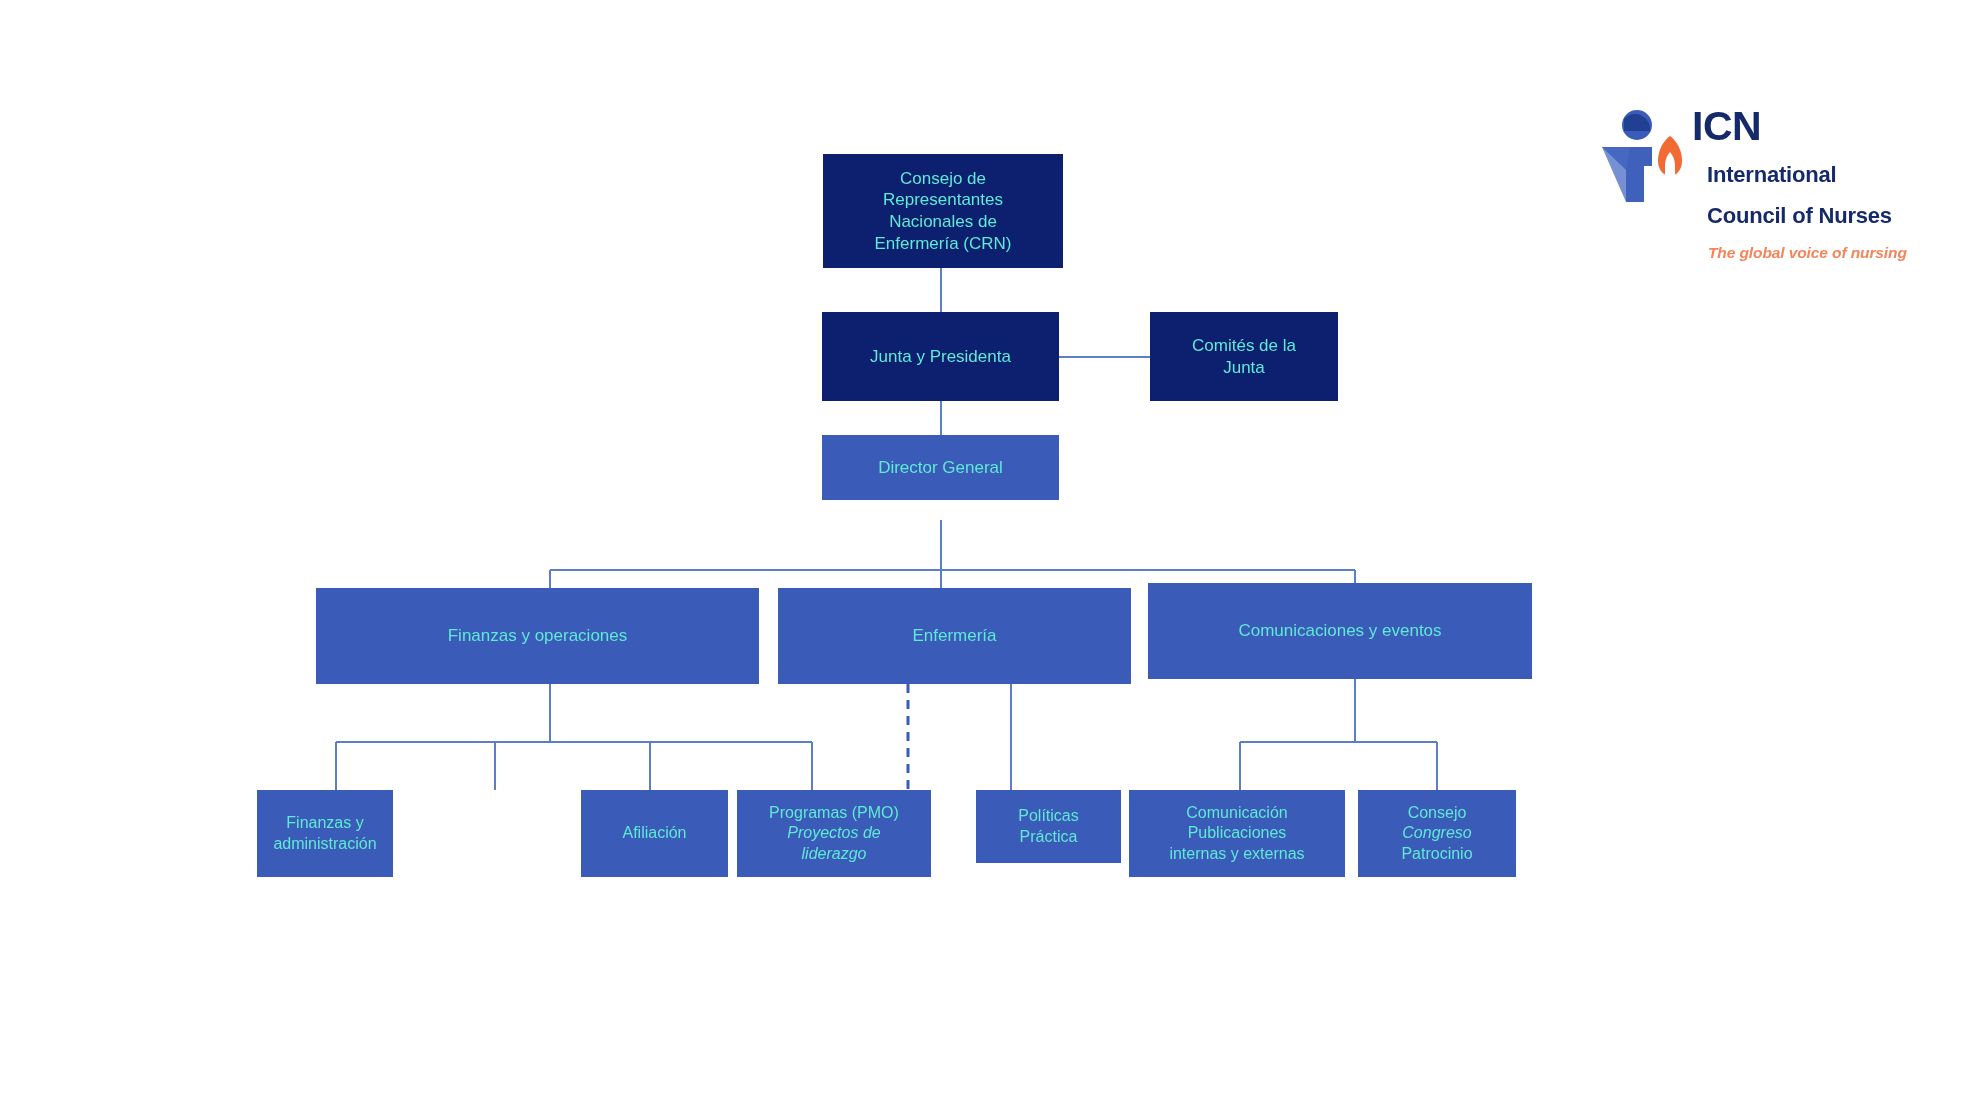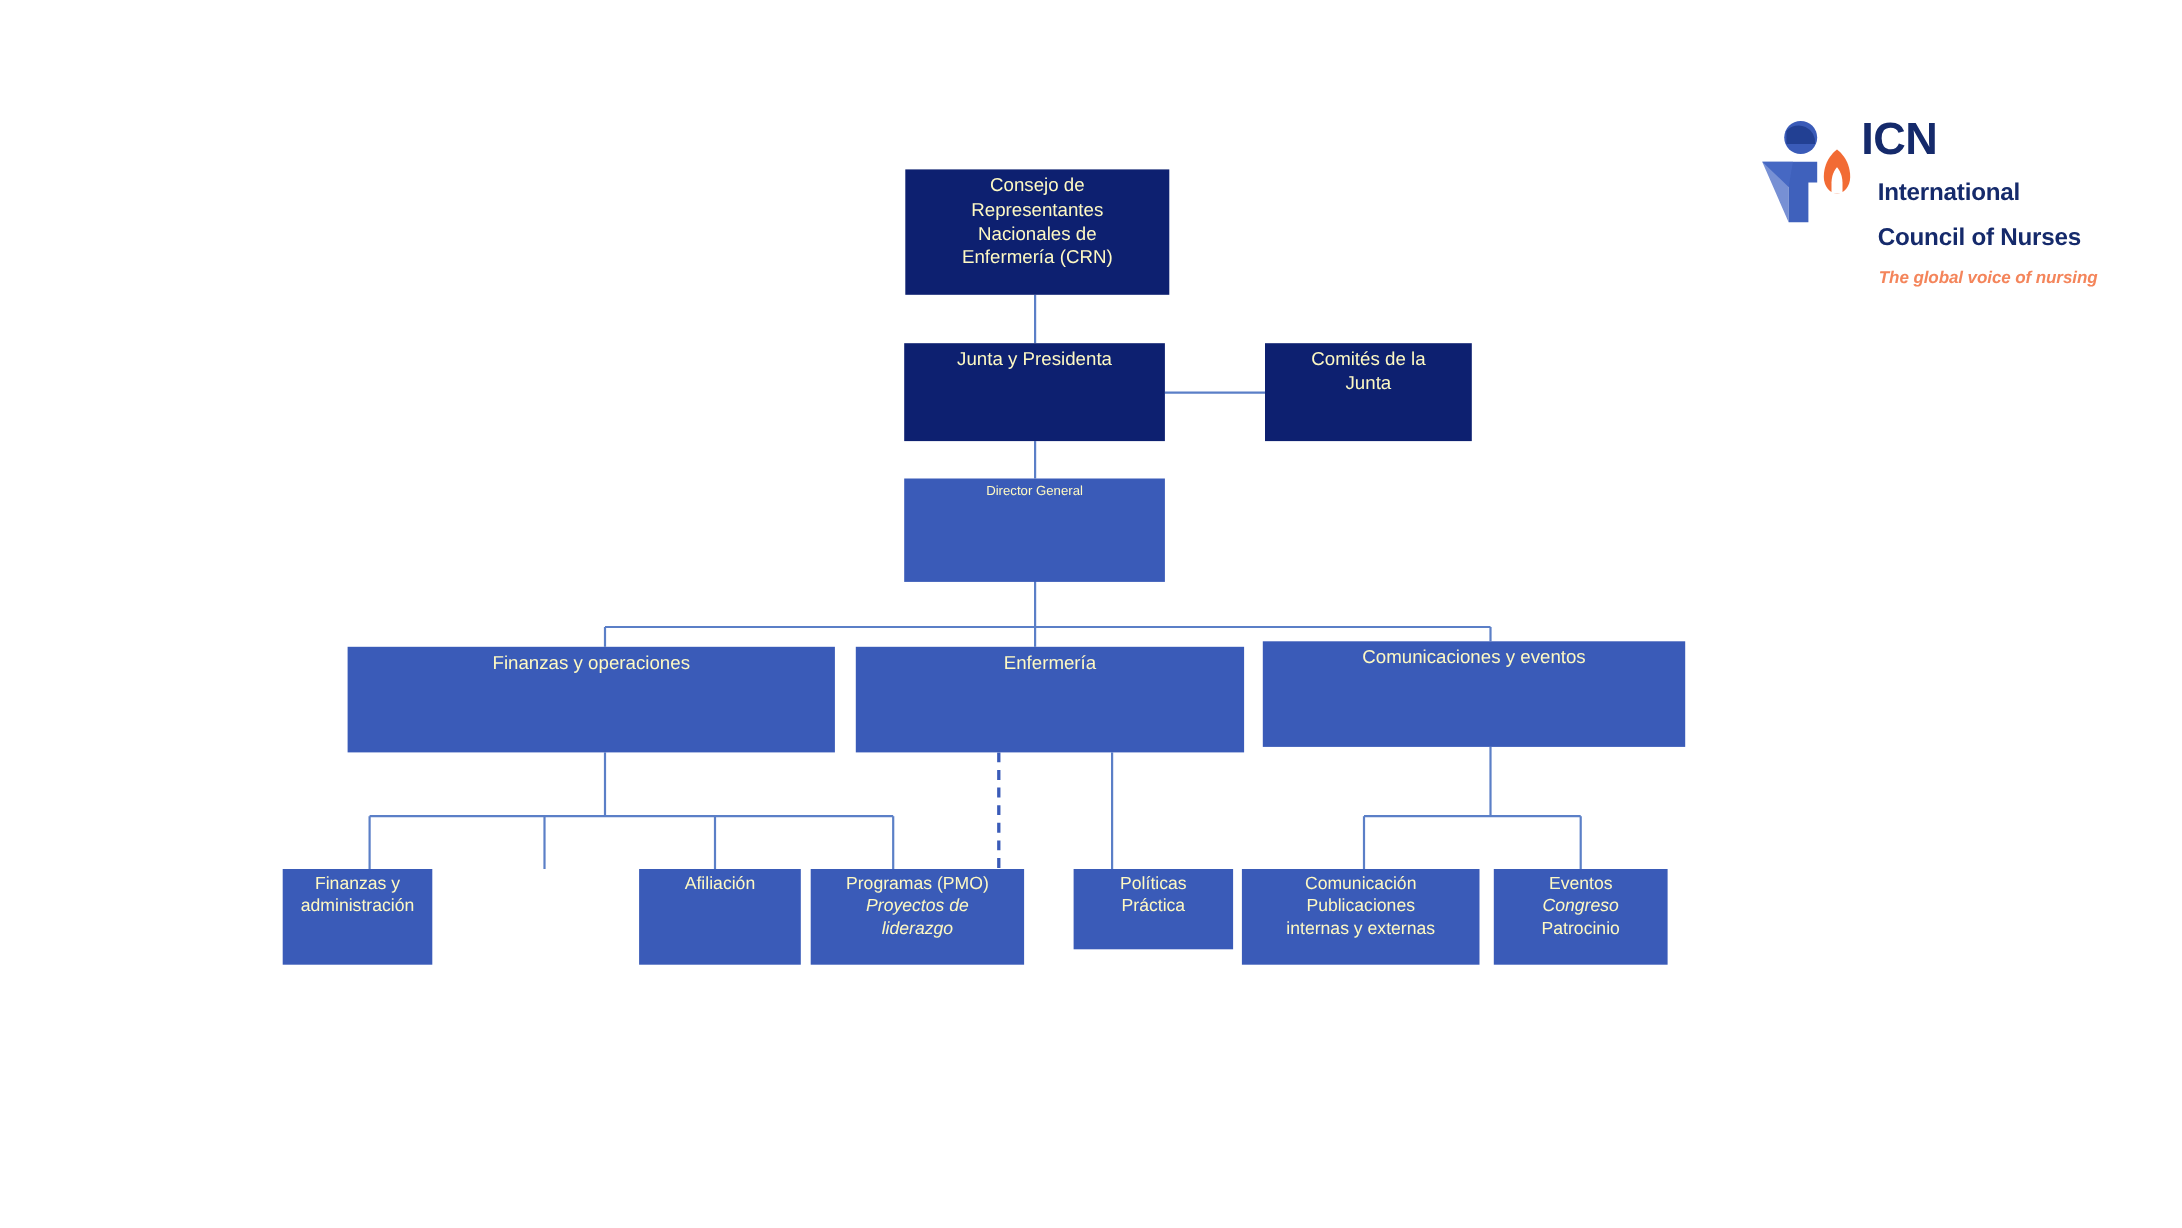--- a/index.html
+++ b/index.html
@@ -29,23 +29,24 @@
     height: 1116px;
     z-index: 1;
     pointer-events: none;
   }
 
   
   .node {
     position: absolute;
     z-index: 2;
     display: flex;
+    align-items: center;
     justify-content: center;
     text-align: center;
-    color: #fef9c3;
+    color: #5eead4;
     box-sizing: border-box;
     padding: 4px 8px;
     line-height: 1.28;
   }
   .node .lbl {
     display: block;
     width: 100%;
   }
   .node .it {
     font-style: italic;
@@ -154,21 +155,21 @@
     <span class="lbl">Junta y Presidenta</span>
   </div>
 
   <div class="node navy" style="left:1150px; top:312px; width:188px; height:89px; font-size:17px;">
     <span class="lbl">
       <span>Comités de la</span><br>
       <span>Junta</span>
     </span>
   </div>
 
-  <div class="node royal" style="left:822px; top:435px; width:237px; height:94px; font-size:12px;">
+  <div class="node royal" style="left:822px; top:435px; width:237px; height:65px; font-size:17px;">
     <span class="lbl">Director General</span>
   </div>
 
   <div class="node royal" style="left:316px; top:588px; width:443px; height:96px; font-size:17px;">
     <span class="lbl">Finanzas y operaciones</span>
   </div>
 
   <div class="node royal" style="left:778px; top:588px; width:353px; height:96px; font-size:17px;">
     <span class="lbl">Enfermería</span>
   </div>
@@ -207,21 +208,21 @@
   <div class="node royal" style="left:1129px; top:790px; width:216px; height:87px; font-size:16px;">
     <span class="lbl">
       <span>Comunicación</span><br>
       <span>Publicaciones</span><br>
       <span>internas y externas</span>
     </span>
   </div>
 
   <div class="node royal" style="left:1358px; top:790px; width:158px; height:87px; font-size:16px;">
     <span class="lbl">
-      <span>Eventos</span><br>
+      <span>Consejo</span><br>
       <span class="it">Congreso</span><br>
       <span>Patrocinio</span>
     </span>
   </div>
 
   <div id="logo">
 
     <svg id="logo-mark" viewBox="0 0 86 104">
 
       <circle cx="37" cy="19" r="15" fill="#3A5BB8"></circle>

